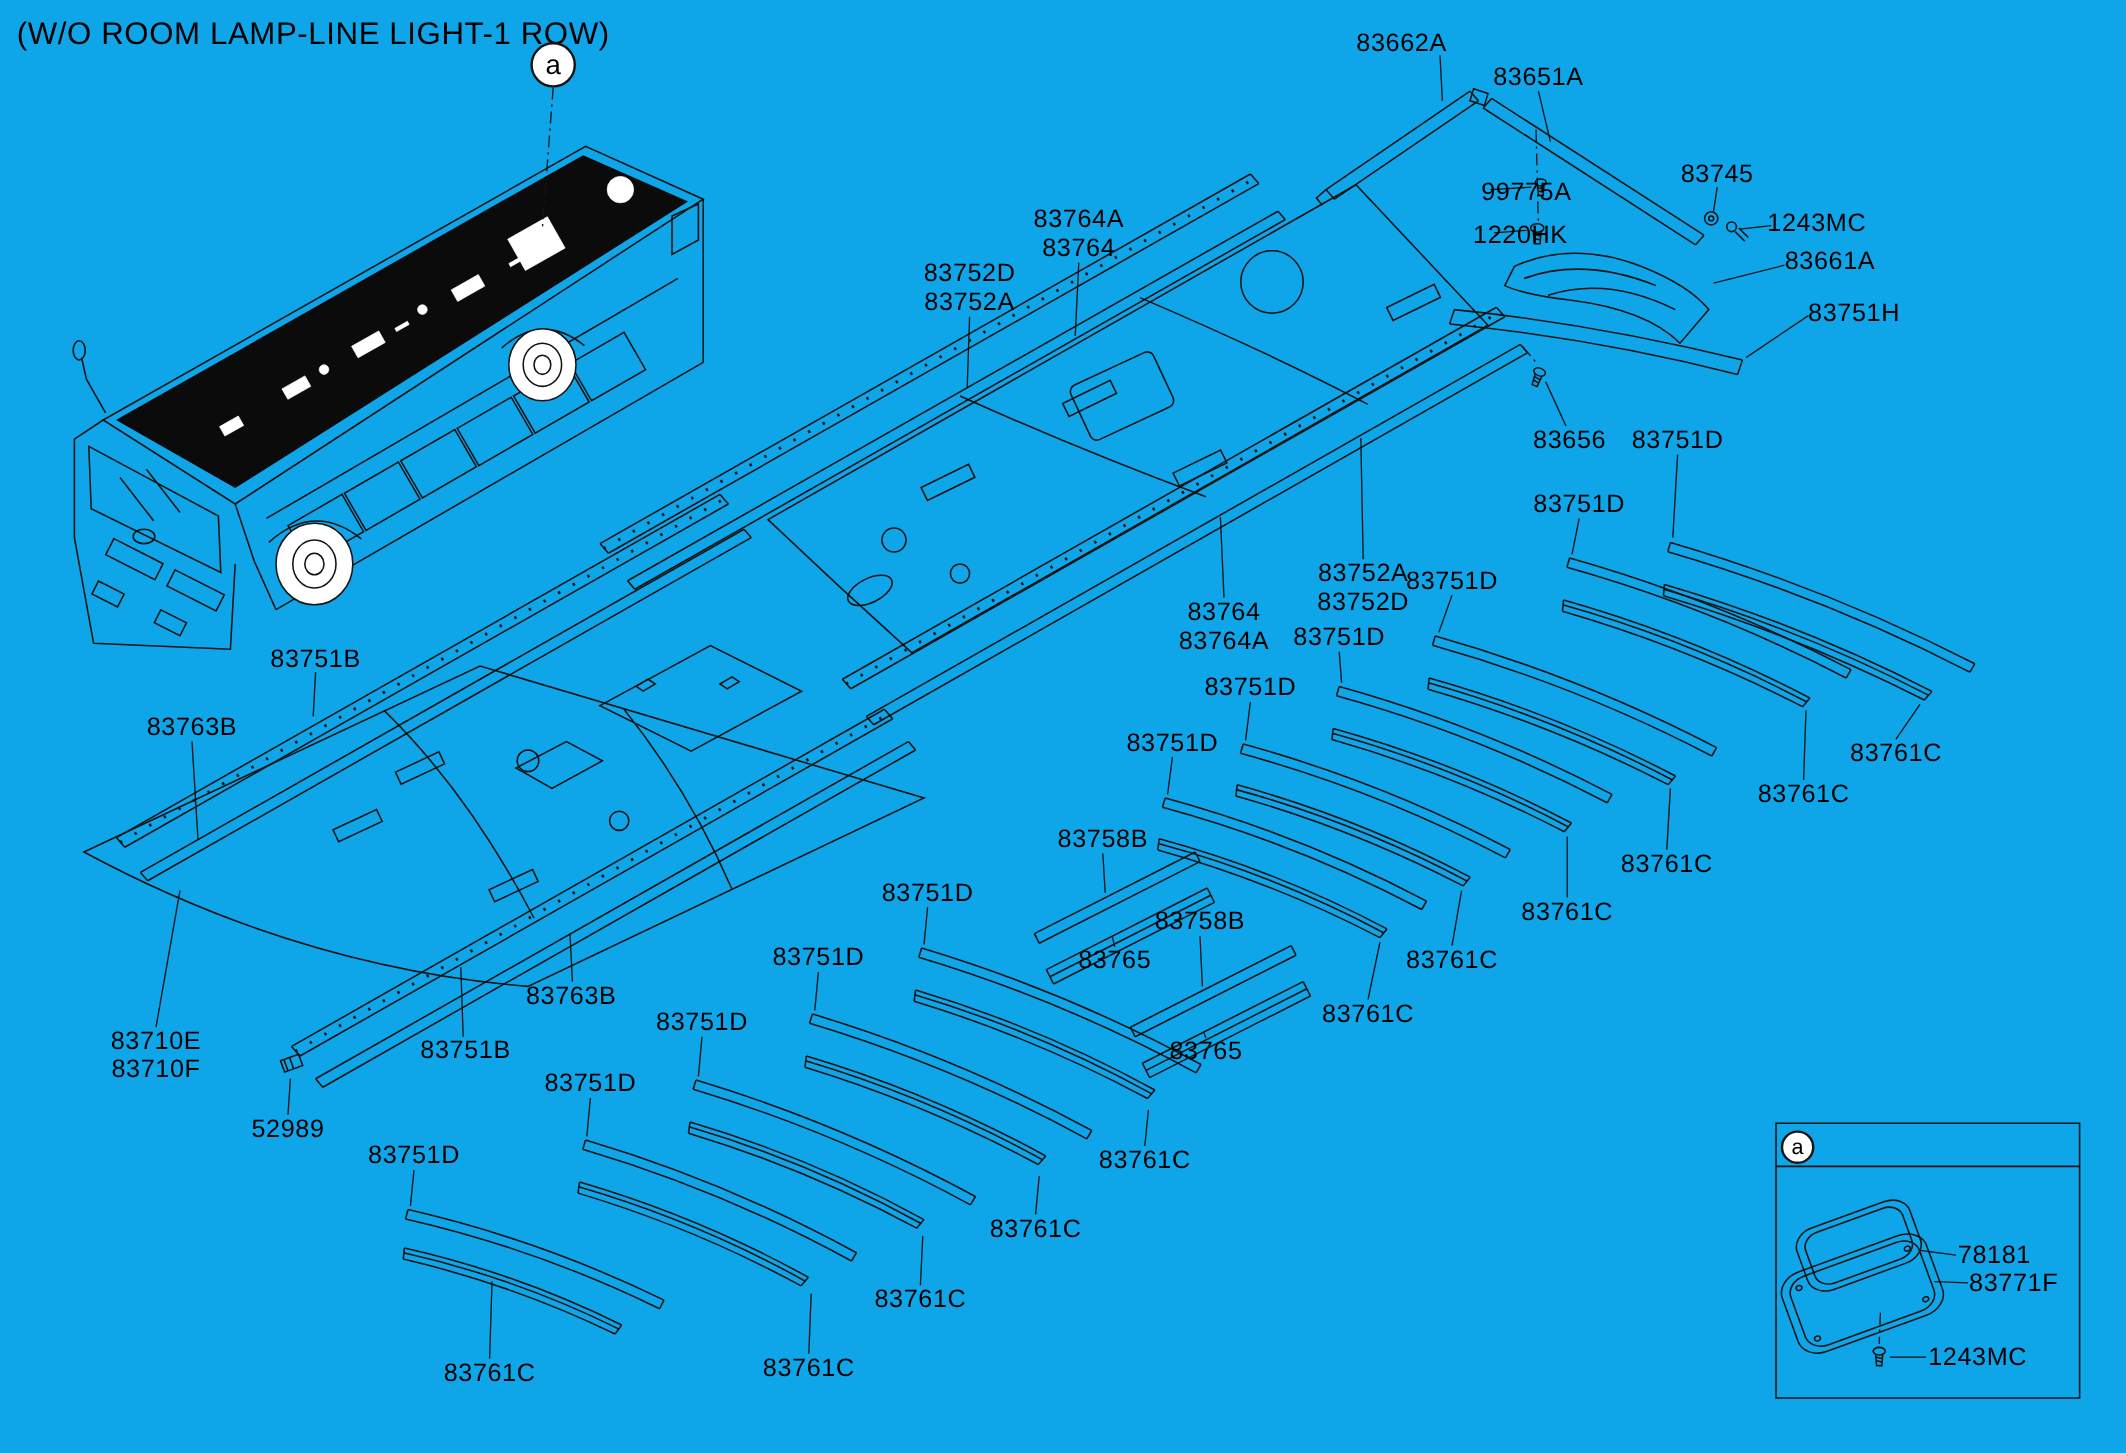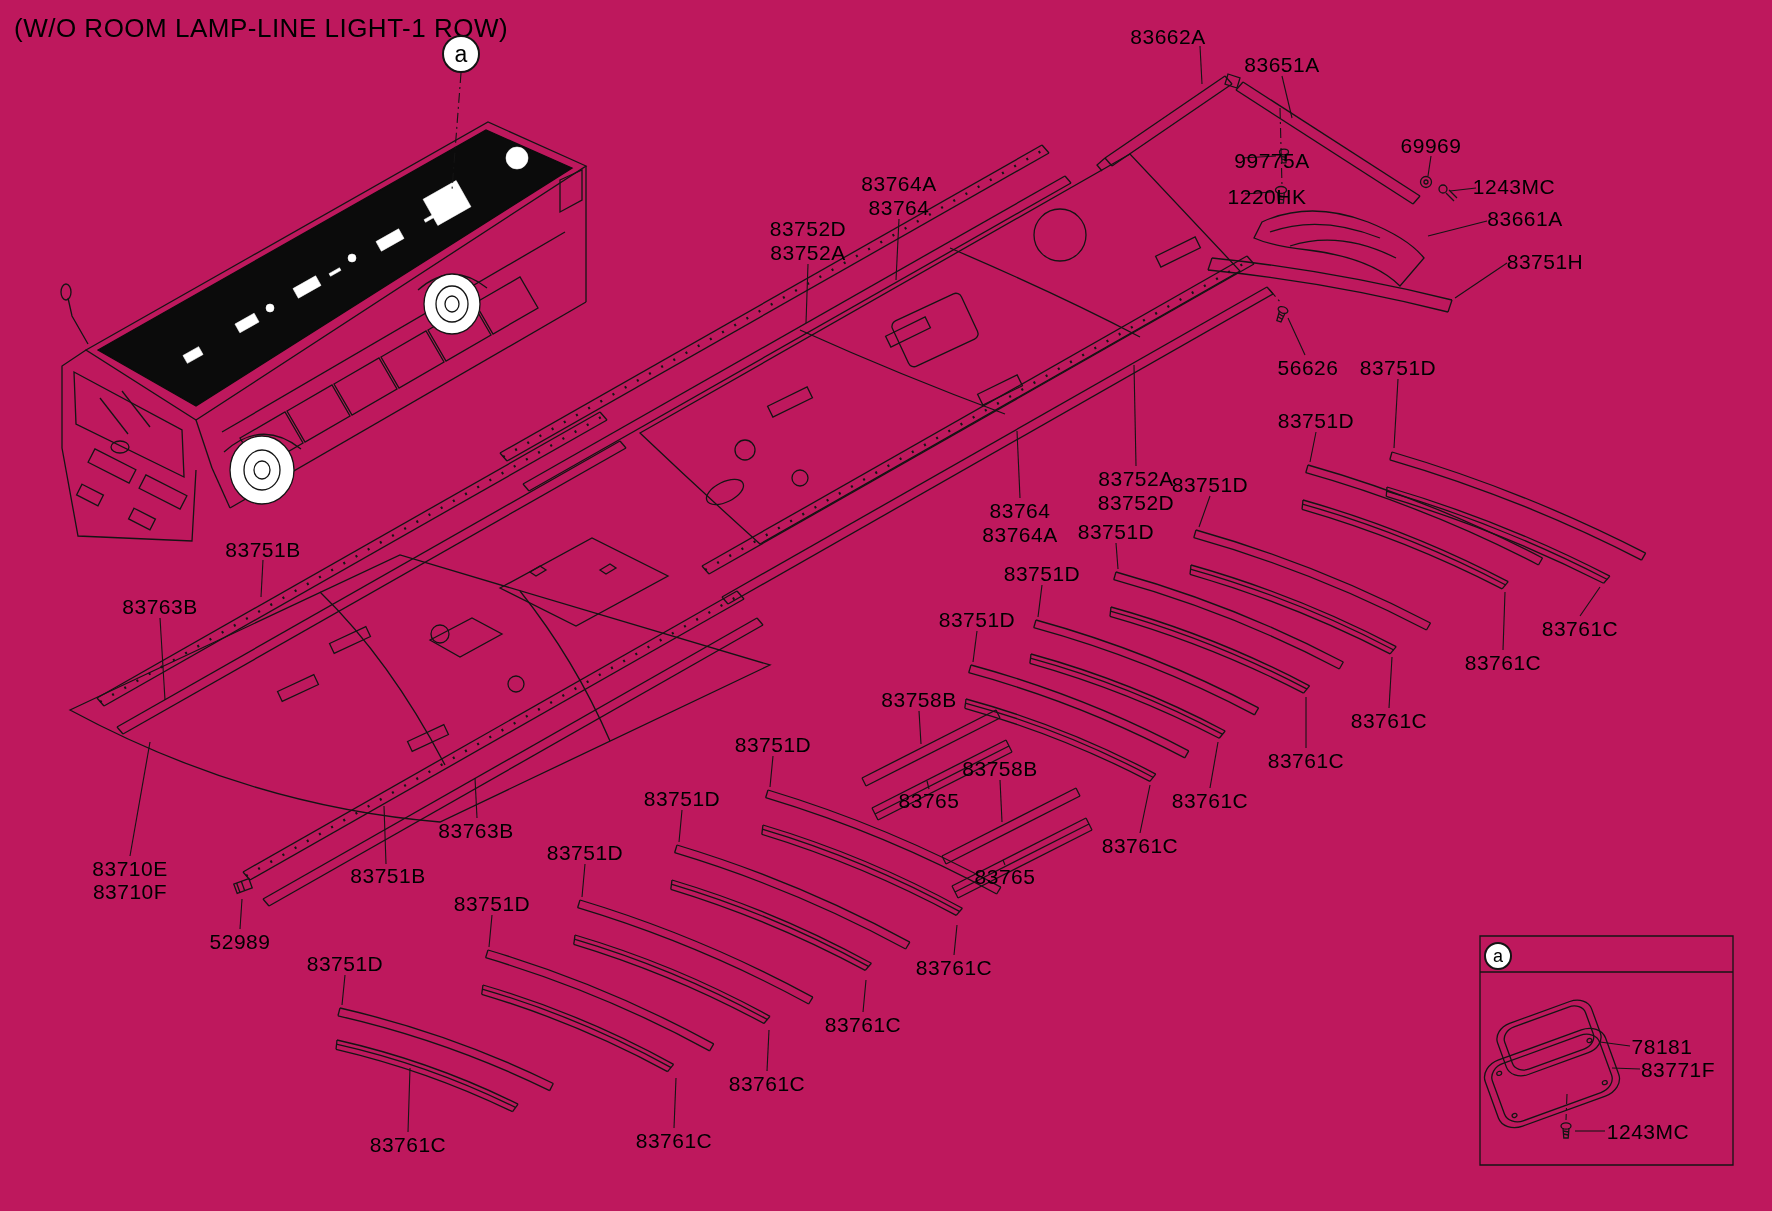--- a/index.html
+++ b/index.html
@@ -1,16 +1,16 @@
 <!DOCTYPE html>
 <html><head>
 <meta charset="utf-8">
 <style>
   html,body{margin:0;padding:0;background:#fff;}
-  #canvas{position:relative;width:1772px;height:1211px;background:#be185d;overflow:hidden;
+  #canvas{position:relative;width:1772px;height:1211px;background:#0ea5e9;overflow:hidden;
           font-family:"Liberation Sans",sans-serif;color:#000;}
   #art{position:absolute;left:0;top:0;}
   #art path,#art line,#art polygon,#art polyline,#art rect,#art circle,#art ellipse{
      stroke:#141414;fill:none;stroke-width:1.3;vector-effect:non-scaling-stroke;}
   #art .fw{fill:#ffffff;}
   #art .fb{fill:#0b0b0b;stroke:#0b0b0b;}
   #art .cut{fill:#ffffff;stroke:#ffffff;stroke-width:.6;}
   #art .dots{stroke-dasharray:2 12;stroke-width:2.4;}
   #art .lead{stroke-width:1.1;}
   #art .dd{stroke-dasharray:10 4 2 4;stroke-width:1.1;}
@@ -393,29 +393,29 @@
 </svg>
 
   <div class="title">(W/O ROOM LAMP-LINE LIGHT-1 ROW)</div>
   <div class="marker" id="marker-top">a</div>
   <div class="marker" id="marker-inset">a</div>
 
   <div class="lbl" style="left:1168px;top:36px">83662A</div>
   <div class="lbl" style="left:1282px;top:64px">83651A</div>
   <div class="lbl" style="left:1272px;top:160px">99775A</div>
   <div class="lbl" style="left:1267px;top:196px">1220HK</div>
-  <div class="lbl" style="left:1431px;top:145px">69969</div>
+  <div class="lbl" style="left:1431px;top:145px">83745</div>
   <div class="lbl" style="left:1514px;top:186px">1243MC</div>
   <div class="lbl" style="left:1525px;top:218px">83661A</div>
   <div class="lbl" style="left:1545px;top:261px">83751H</div>
   <div class="lbl" style="left:899px;top:183px">83764A</div>
   <div class="lbl" style="left:899px;top:207px">83764</div>
   <div class="lbl" style="left:808px;top:228px">83752D</div>
   <div class="lbl" style="left:808px;top:252px">83752A</div>
-  <div class="lbl" style="left:1308px;top:367px">56626</div>
+  <div class="lbl" style="left:1308px;top:367px">83656</div>
   <div class="lbl" style="left:1398px;top:367px">83751D</div>
   <div class="lbl" style="left:1316px;top:420px">83751D</div>
   <div class="lbl" style="left:1136px;top:478px">83752A</div>
   <div class="lbl" style="left:1136px;top:502px">83752D</div>
   <div class="lbl" style="left:1210px;top:484px">83751D</div>
   <div class="lbl" style="left:1020px;top:510px">83764</div>
   <div class="lbl" style="left:1020px;top:534px">83764A</div>
   <div class="lbl" style="left:1116px;top:531px">83751D</div>
   <div class="lbl" style="left:1042px;top:573px">83751D</div>
   <div class="lbl" style="left:977px;top:619px">83751D</div>

